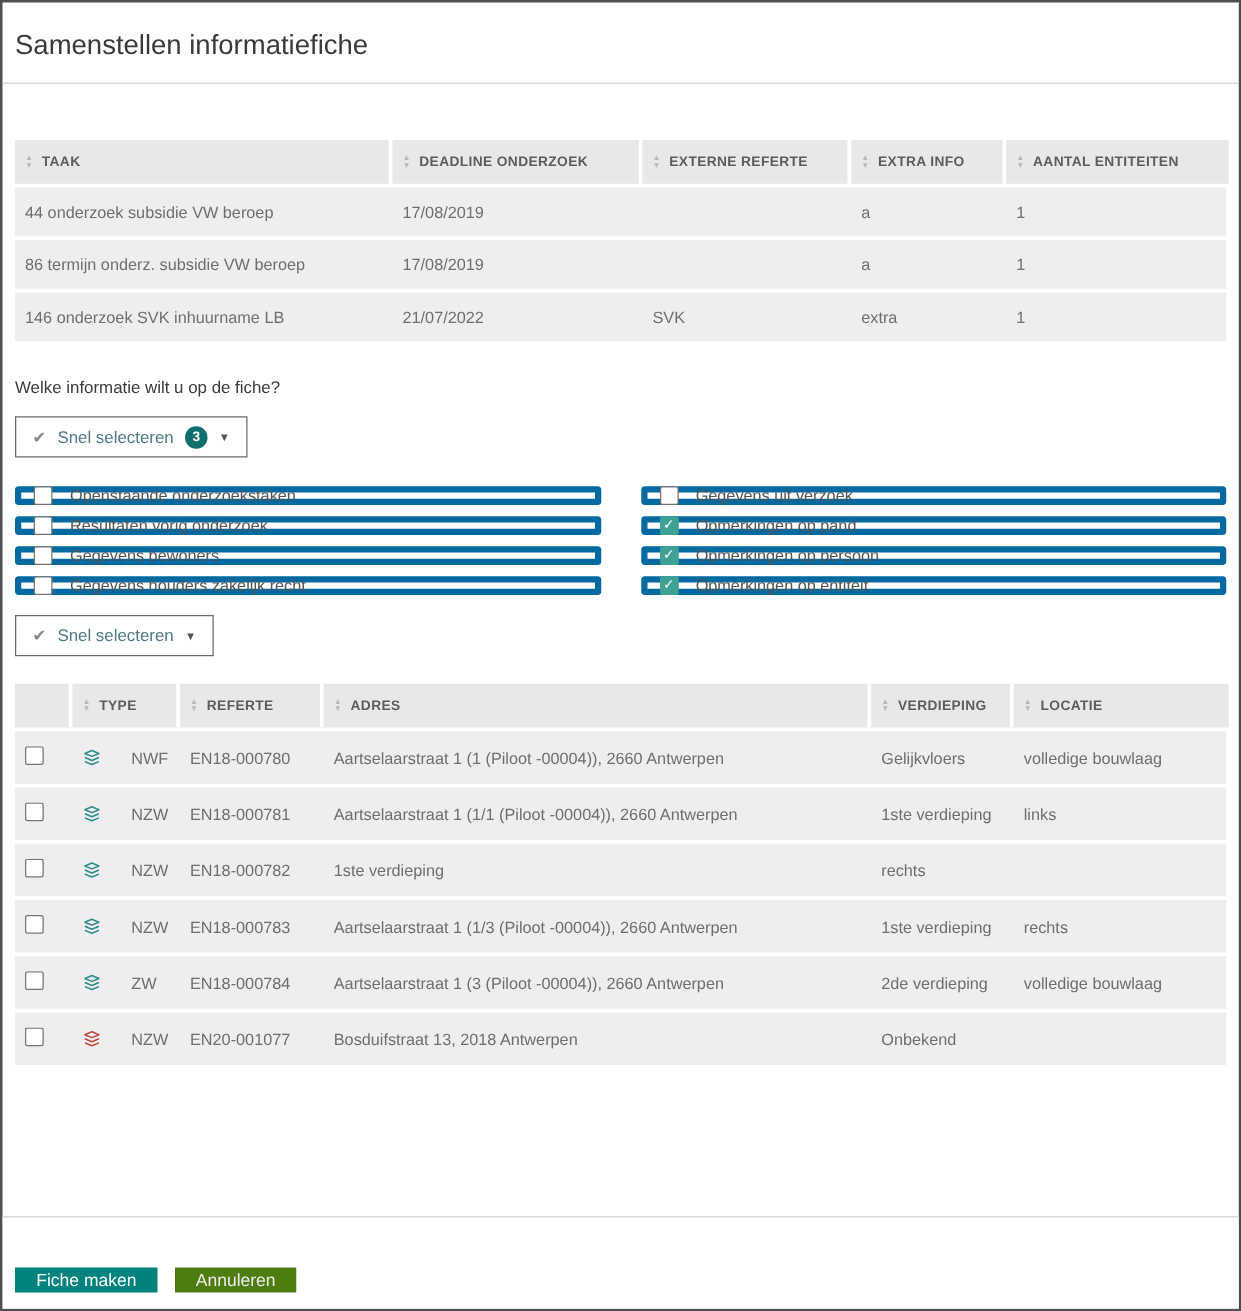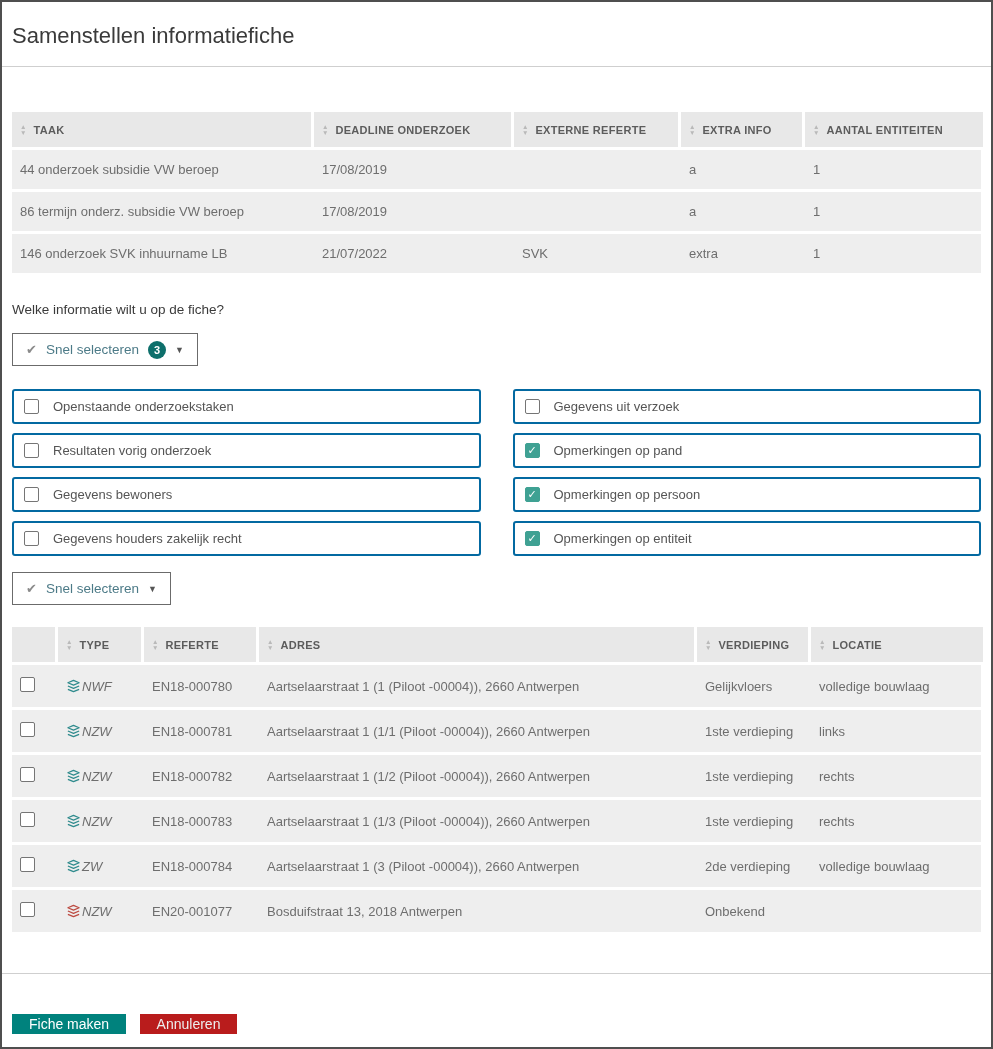--- a/index.html
+++ b/index.html
@@ -36,21 +36,21 @@
     padding:9px 8px;
   }
   .th:last-child { border-right:none; }
   .th .lbl {
     font-size:11px; font-weight:700; color:#5c5c5c; letter-spacing:.3px;
     text-transform:uppercase; white-space:nowrap; overflow:hidden;
   }
   .sort { display:flex; flex-direction:column; color:#b9b9b9; font-size:6.5px; line-height:.85; flex:none; }
   .td { font-size:13px; color:#6e6e6e; padding:0 8px; white-space:nowrap; overflow:hidden; }
 
-  .type-cell { display:flex; align-items:center; gap:1px;font-style:italic; }
+  .type-cell { display:flex; align-items:center; gap:24px; }
   .icon-teal { color:#2e8a8c; }
   .icon-red  { color:#bc4a41; }
   .entity-icon svg { display:block; }
 
   
   .cb {
     width:15px; height:15px; flex:none;
     border:1px solid #757575; border-radius:2px; background:#fff;
     display:inline-flex; align-items:center; justify-content:center;
     font-size:11px; line-height:1; color:transparent; cursor:pointer;
@@ -73,35 +73,35 @@
     border-radius:50%; display:inline-flex; align-items:center; justify-content:center;
     font-size:11px; font-weight:700; padding:0 2px;
   }
   .caret { color:#555; font-size:9px; }
 
   .optgrid {
     display:grid; grid-template-columns:1fr 1fr;
     column-gap:32px; row-gap:9px; margin-top:23px;
   }
   .optbox {
-    border:2px solid #0369a1; border-radius:3px; background:#fff;
-    height:35px; display:flex; align-items:center; gap:14px; padding:0 10px;
+    border:5px solid #0369a1; border-radius:3px; background:#fff;
+    height:15px; display:flex; align-items:center; gap:14px; padding:0 10px;
     cursor:pointer;
   }
   .optbox .label { font-size:13px; color:#555; }
 
   
   .footer {
     position:absolute; left:0; right:0; bottom:0;
     border-top:1px solid #cfcfcf;
     padding:12px 10px 13px 10px; background:#fff;
   }
   .btn { height:20px; border:none; font-family:inherit; font-size:14px; cursor:pointer; padding:0 17px; }
   .btn-primary { background:var(--teal,#00827d); color:#fff; }
-  .btn-cancel  { background:#b91c1c; color:#ededed; margin-left:9px;margin-top:28px; }
+  .btn-cancel  { background:#4d7c0f; color:#ededed; margin-left:9px;margin-top:28px; }
 </style>
 </head>
 <body>
 
 <div class="frame">
 
   <div class="page-title">Samenstellen informatiefiche</div>
   <div class="title-divider"></div>
 
   <div class="pad">
@@ -303,21 +303,20 @@
               <span class="entity-icon icon-teal">
                 <svg width="15" height="15" viewBox="0 0 16 16" fill="none" stroke="currentColor" stroke-width="1.3" stroke-linejoin="round">
                   <path d="M8 1.5 L14 4 L8 6.5 L2 4 Z"></path>
                   <path d="M2 7.5 L8 10 L14 7.5"></path>
                   <path d="M2 11 L8 13.5 L14 11"></path>
                 </svg>
               </span>
               <span>NZW</span>
             </div>
             <div class="td">EN18-000782</div>
-            <div class="td">Aartselaarstraat 1 (1/2 (Piloot -00004)), 2660 Antwerpen</div>
             <div class="td">1ste verdieping</div>
             <div class="td">rechts</div>
           </div>
           <div class="tr t2 body">
             <div class="td"><span class="cb"></span></div>
             <div class="td type-cell">
               <span class="entity-icon icon-teal">
                 <svg width="15" height="15" viewBox="0 0 16 16" fill="none" stroke="currentColor" stroke-width="1.3" stroke-linejoin="round">
                   <path d="M8 1.5 L14 4 L8 6.5 L2 4 Z"></path>
                   <path d="M2 7.5 L8 10 L14 7.5"></path>

